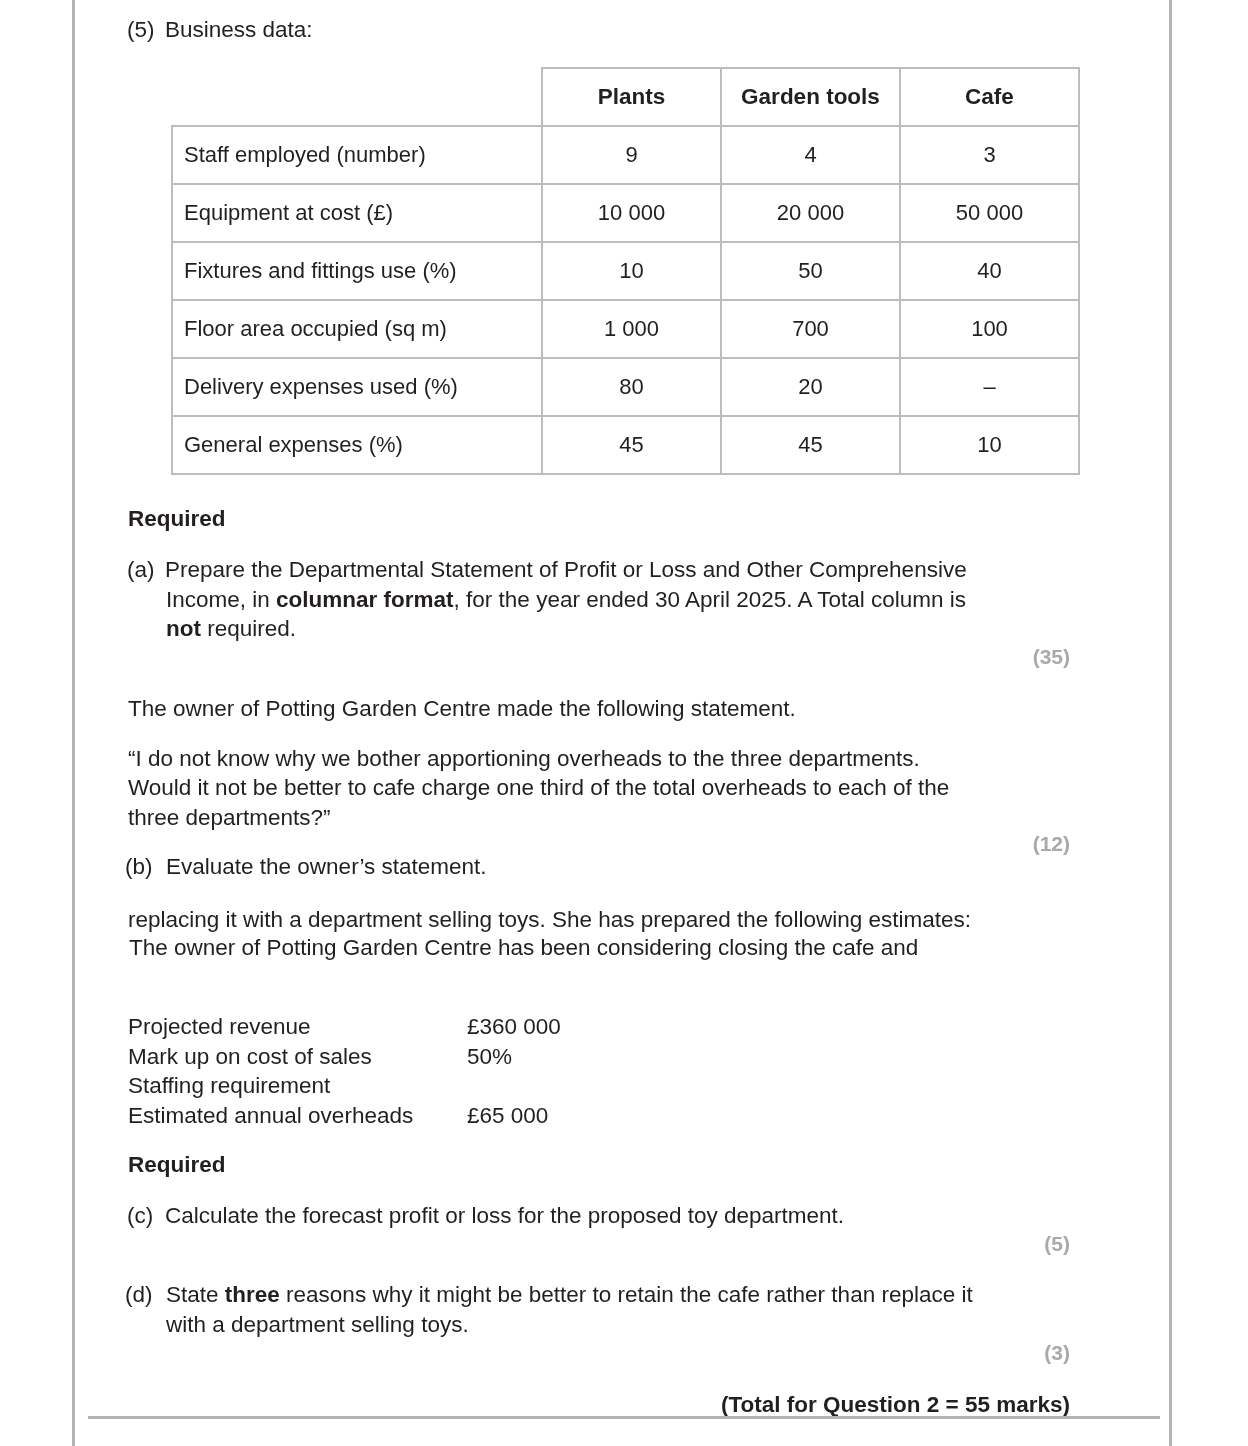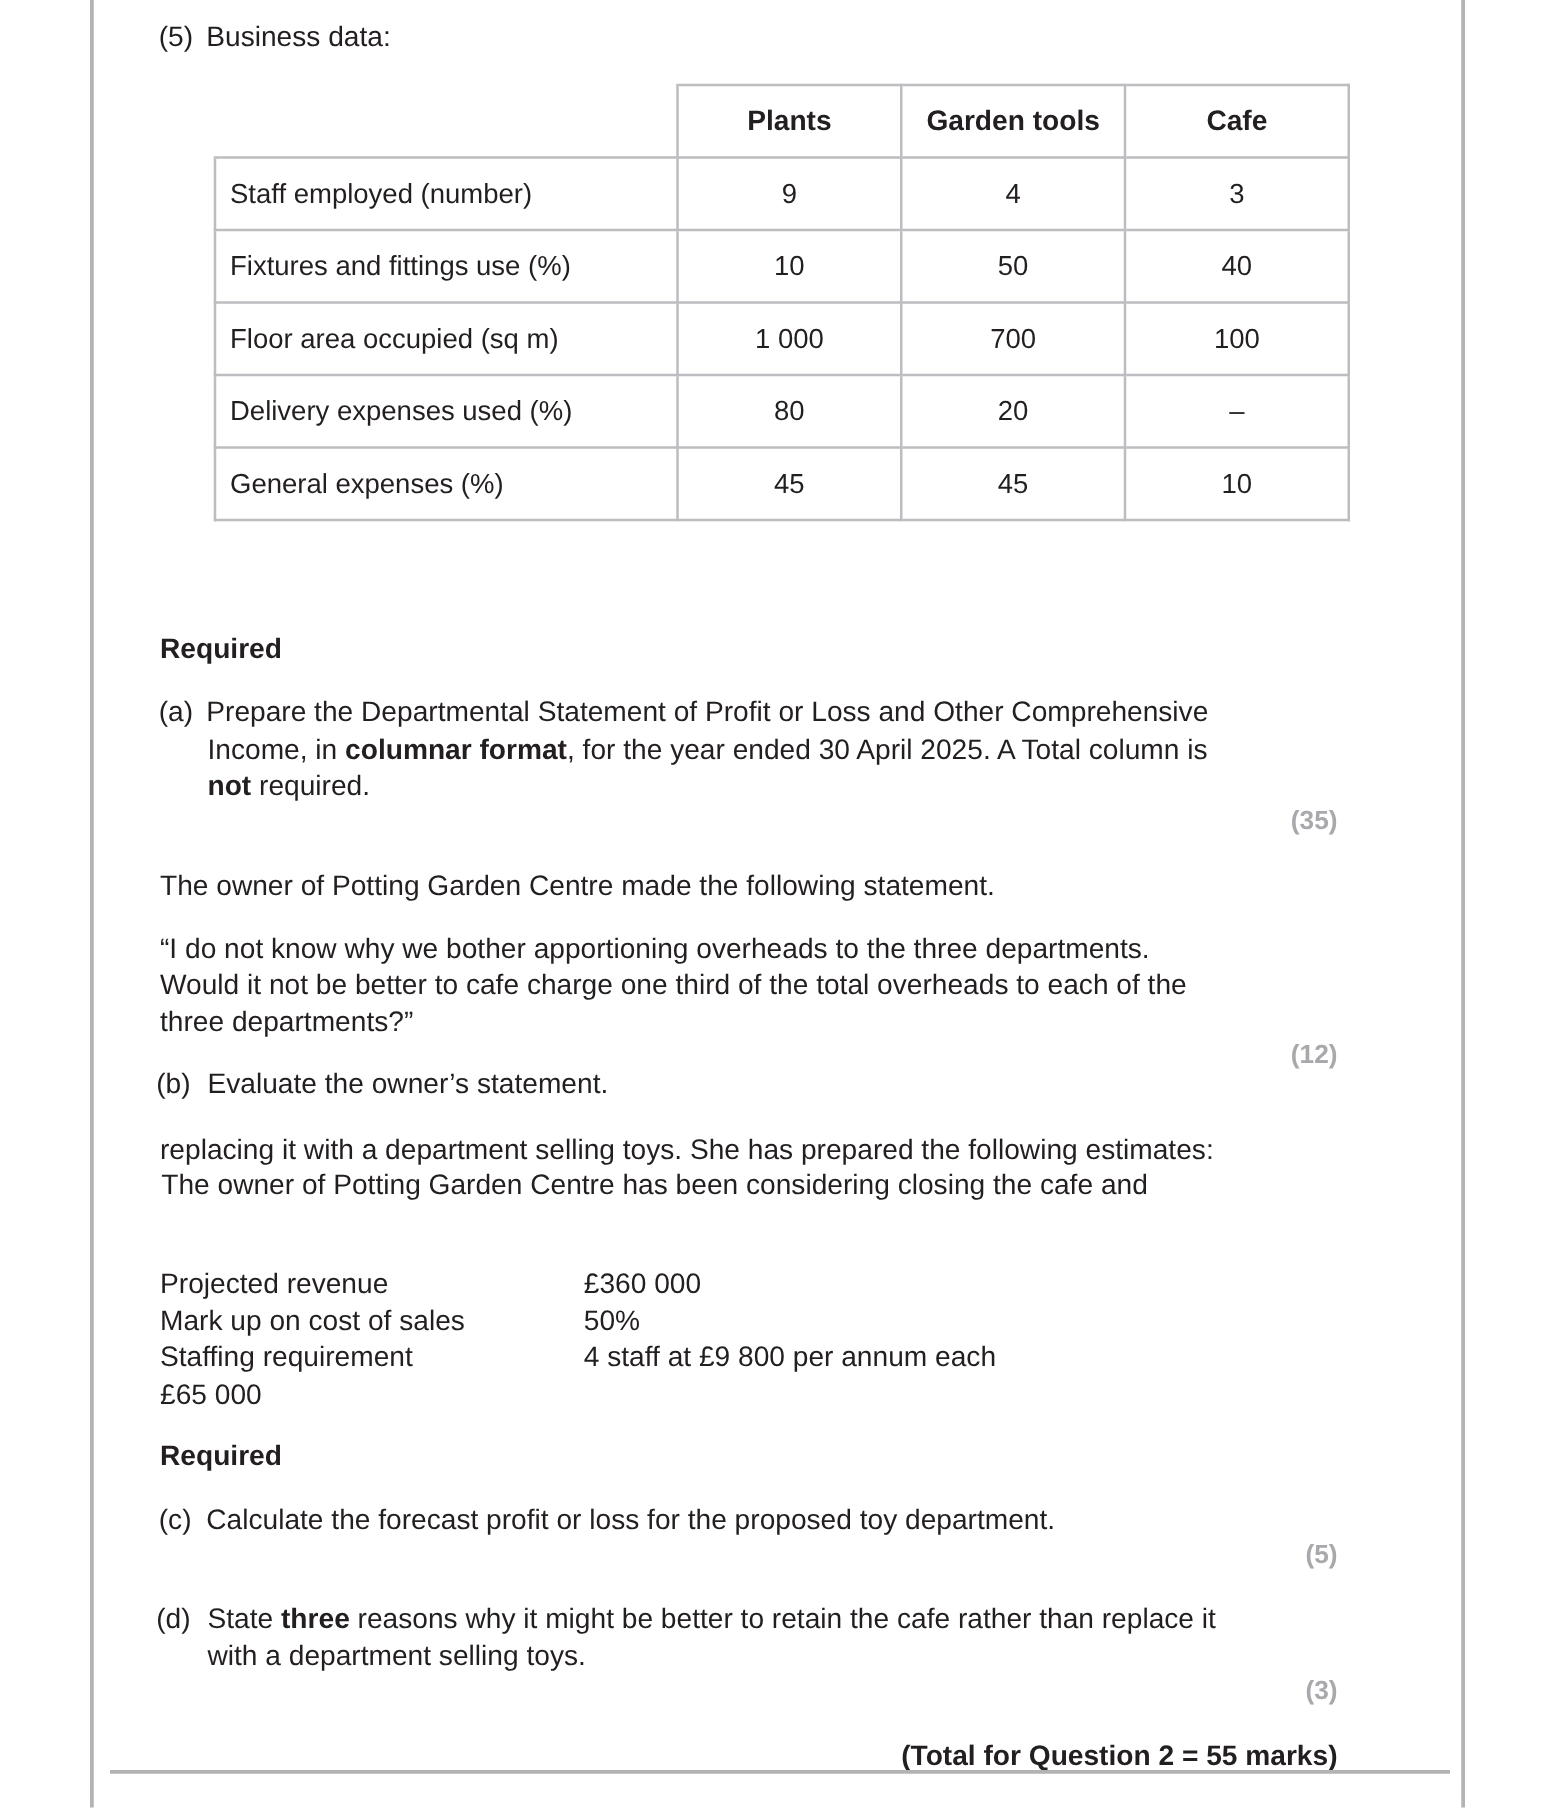--- a/index.html
+++ b/index.html
@@ -57,20 +57,26 @@
     <th class="blank"></th>
     <th class="c">Plants</th>
     <th class="c">Garden tools</th>
     <th class="c">Cafe</th>
   </tr>
   <tr>
     <td class="lbl">Staff employed (number)</td>
     <td class="c">9</td>
     <td class="c">4</td>
     <td class="c">3</td>
+  </tr>
+  <tr>
+    <td class="lbl">Equipment at cost (£)</td>
+    <td class="c">10 000</td>
+    <td class="c">20 000</td>
+    <td class="c">50 000</td>
   </tr>
   <tr>
     <td class="lbl">Fixtures and fittings use (%)</td>
     <td class="c">10</td>
     <td class="c">50</td>
     <td class="c">40</td>
   </tr>
   <tr>
     <td class="lbl">Floor area occupied (sq m)</td>
     <td class="c">1 000</td>
@@ -131,23 +137,23 @@
   <div class="row">
     <span class="k">Projected revenue</span>
     <span>£360 000</span>
   </div>
   <div class="row">
     <span class="k">Mark up on cost of sales</span>
     <span>50%</span>
   </div>
   <div class="row">
     <span class="k">Staffing requirement</span>
-    <span>4 staff at £9 800 per annum each</span>
   </div>
   <div class="row">
+    <span class="k">Estimated annual overheads</span>
     <span>£65 000</span>
   </div>
 </div>
 
 <div class="t" style="left:128px; top:1150px; font-weight:bold;">Required</div>
 
 <div>
   <div class="t" style="left:127px; top:1201px;">
     <span class="num">(c)</span><span>Calculate the forecast profit or loss for the proposed toy department.</span>
   </div>

